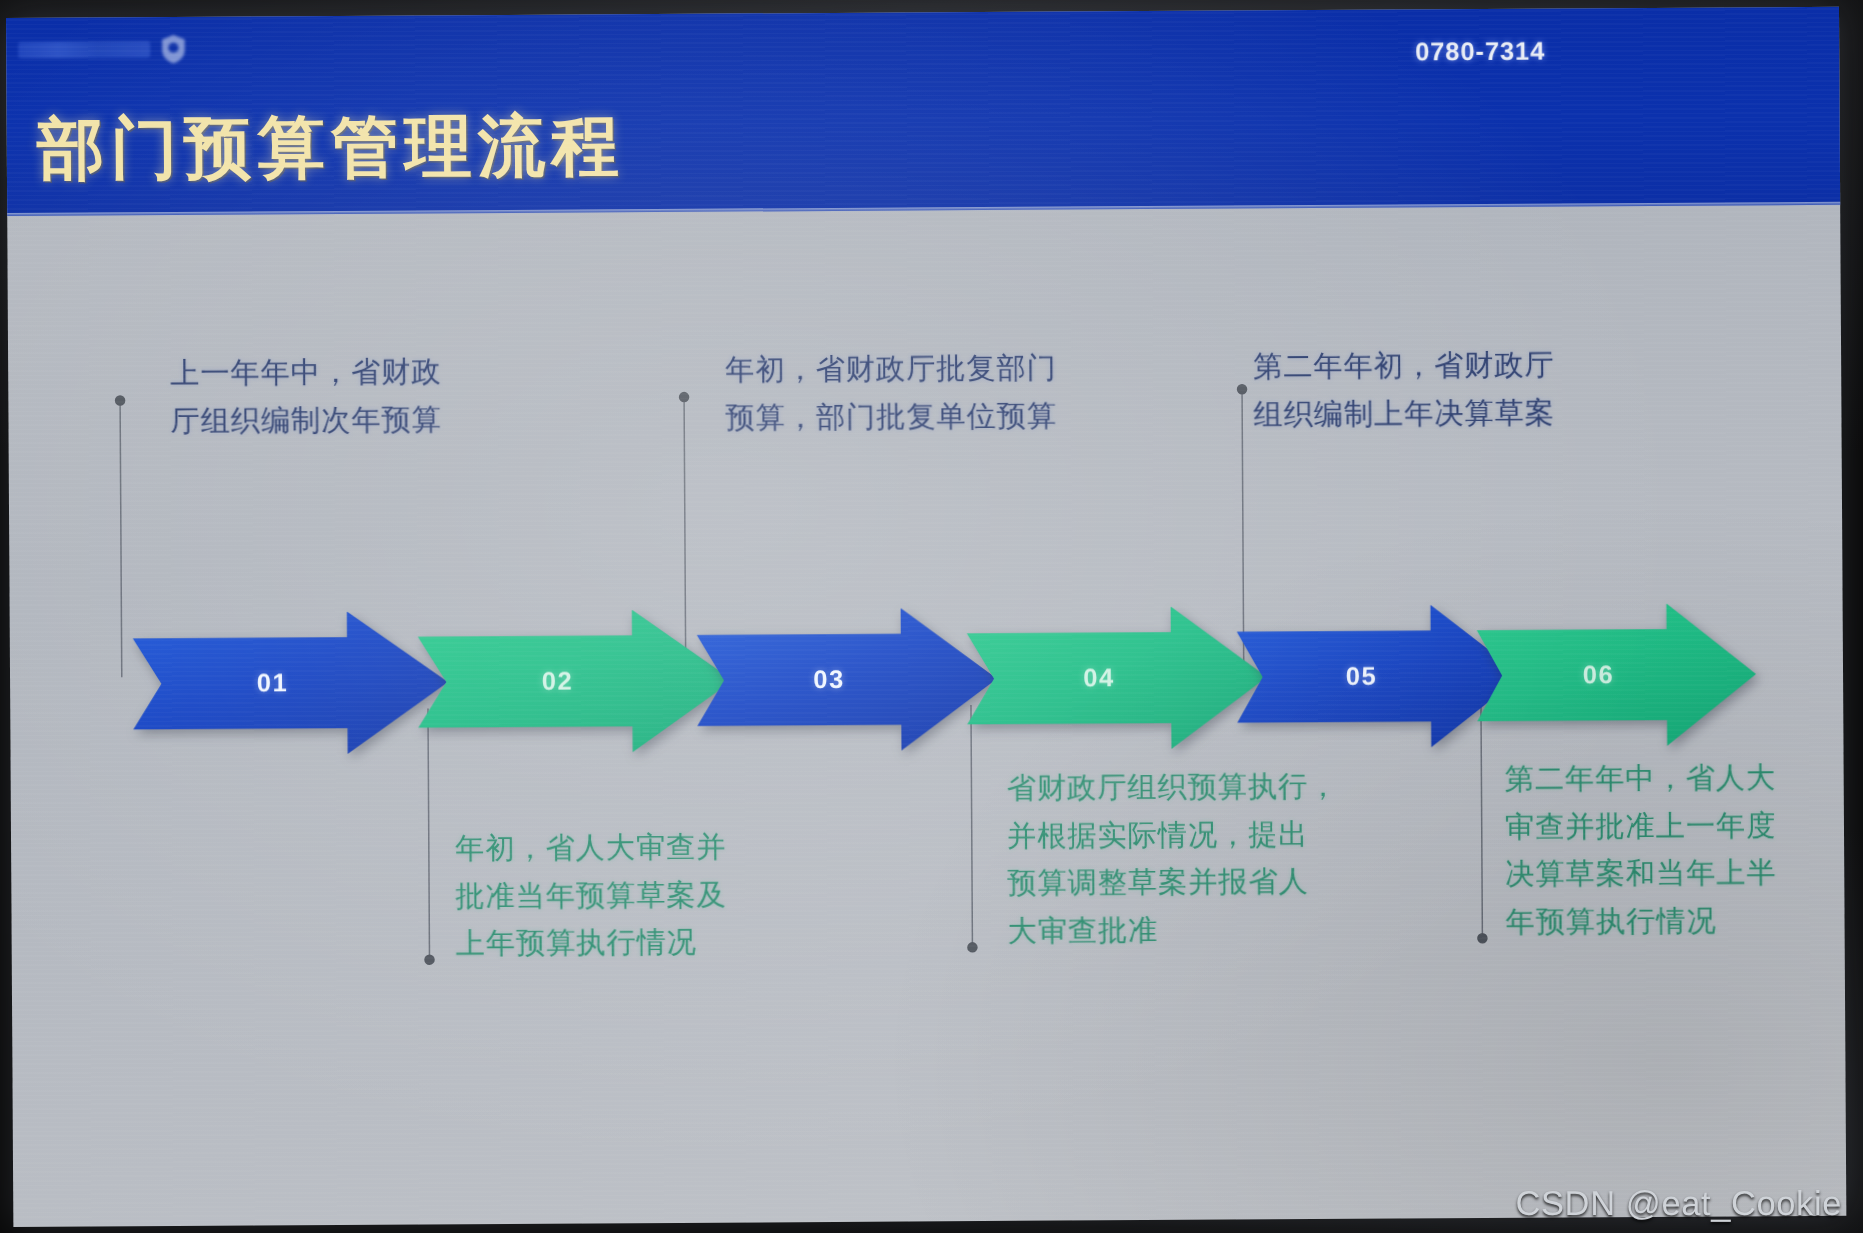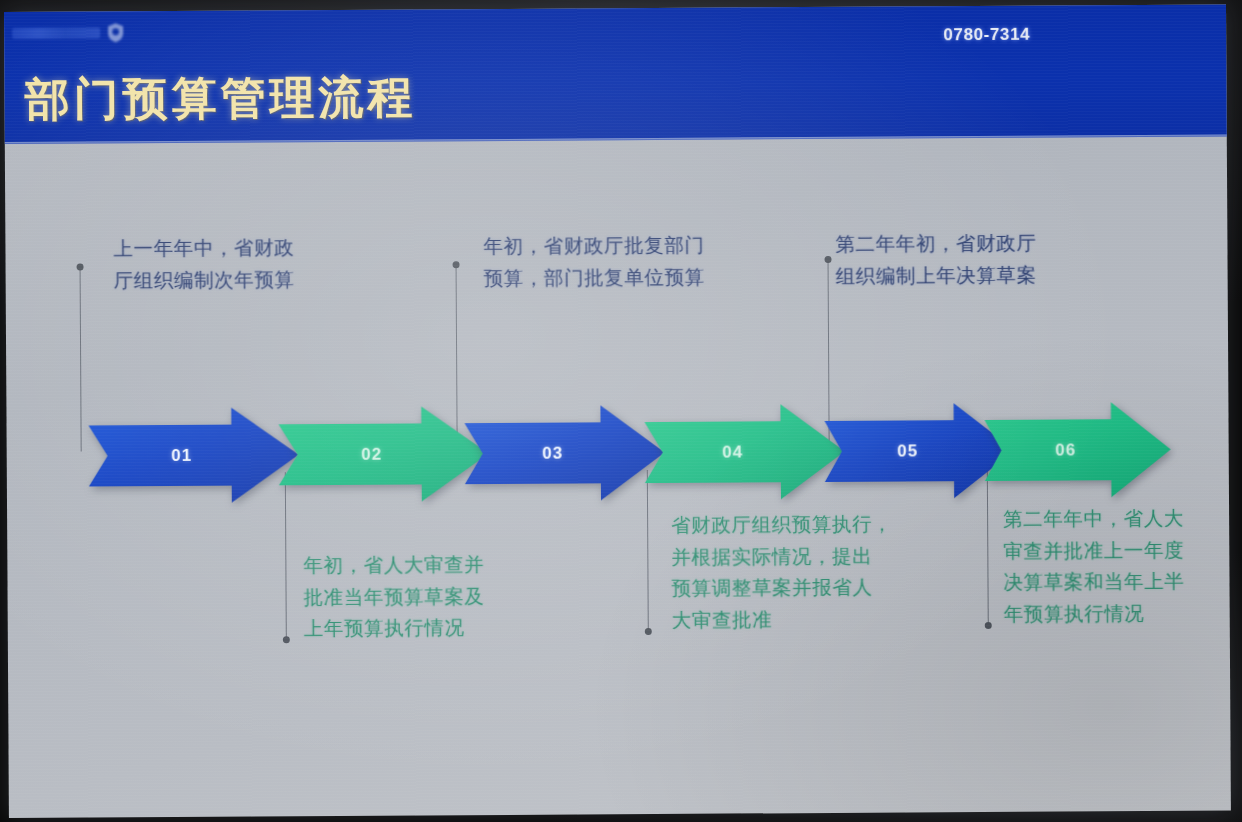--- a/index.html
+++ b/index.html
@@ -174,13 +174,14 @@
 组织编制上年决算草案</div>
     <div class="txt green" style="left:996px; top:498px; width:230px;">第二年年中，省人大
 审查并批准上一年度
 决算草案和当年上半
 年预算执行情况</div>
 
     <div class="slide-light"></div>
     <div class="noise"></div>
   </div>
 
+  <div class="watermark">CSDN @eat_Cookie</div>
 </div>
 
 </body></html>

